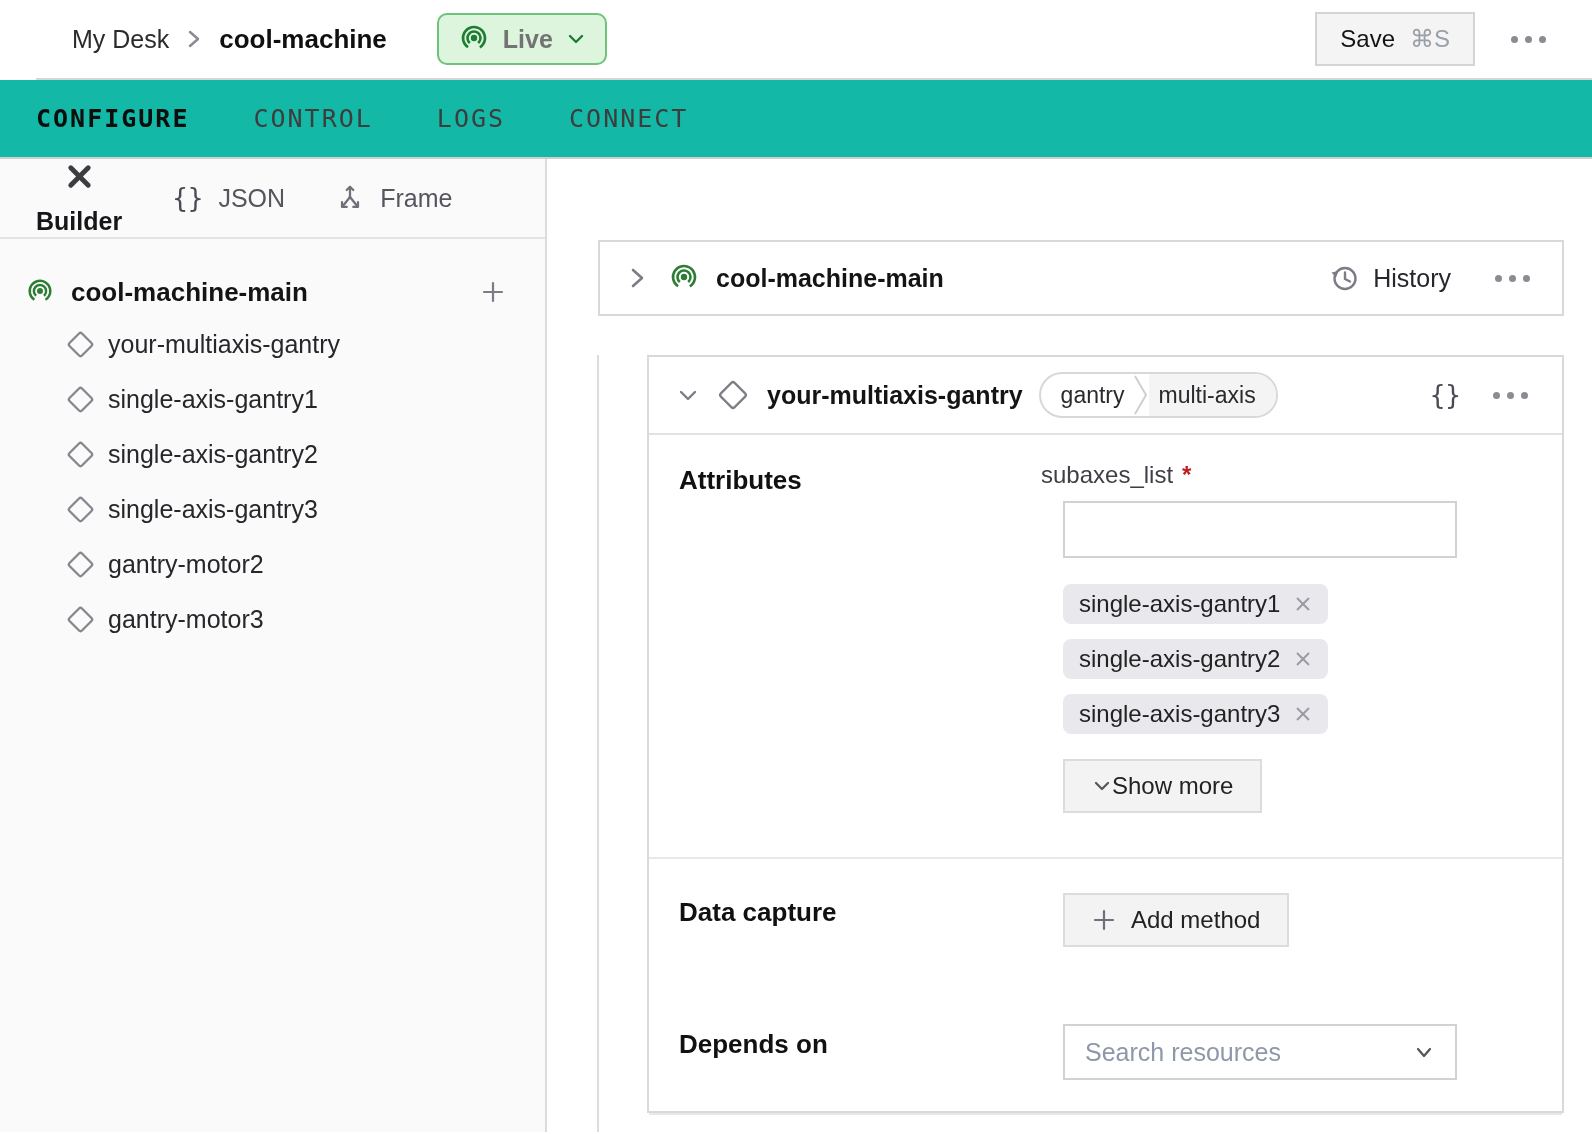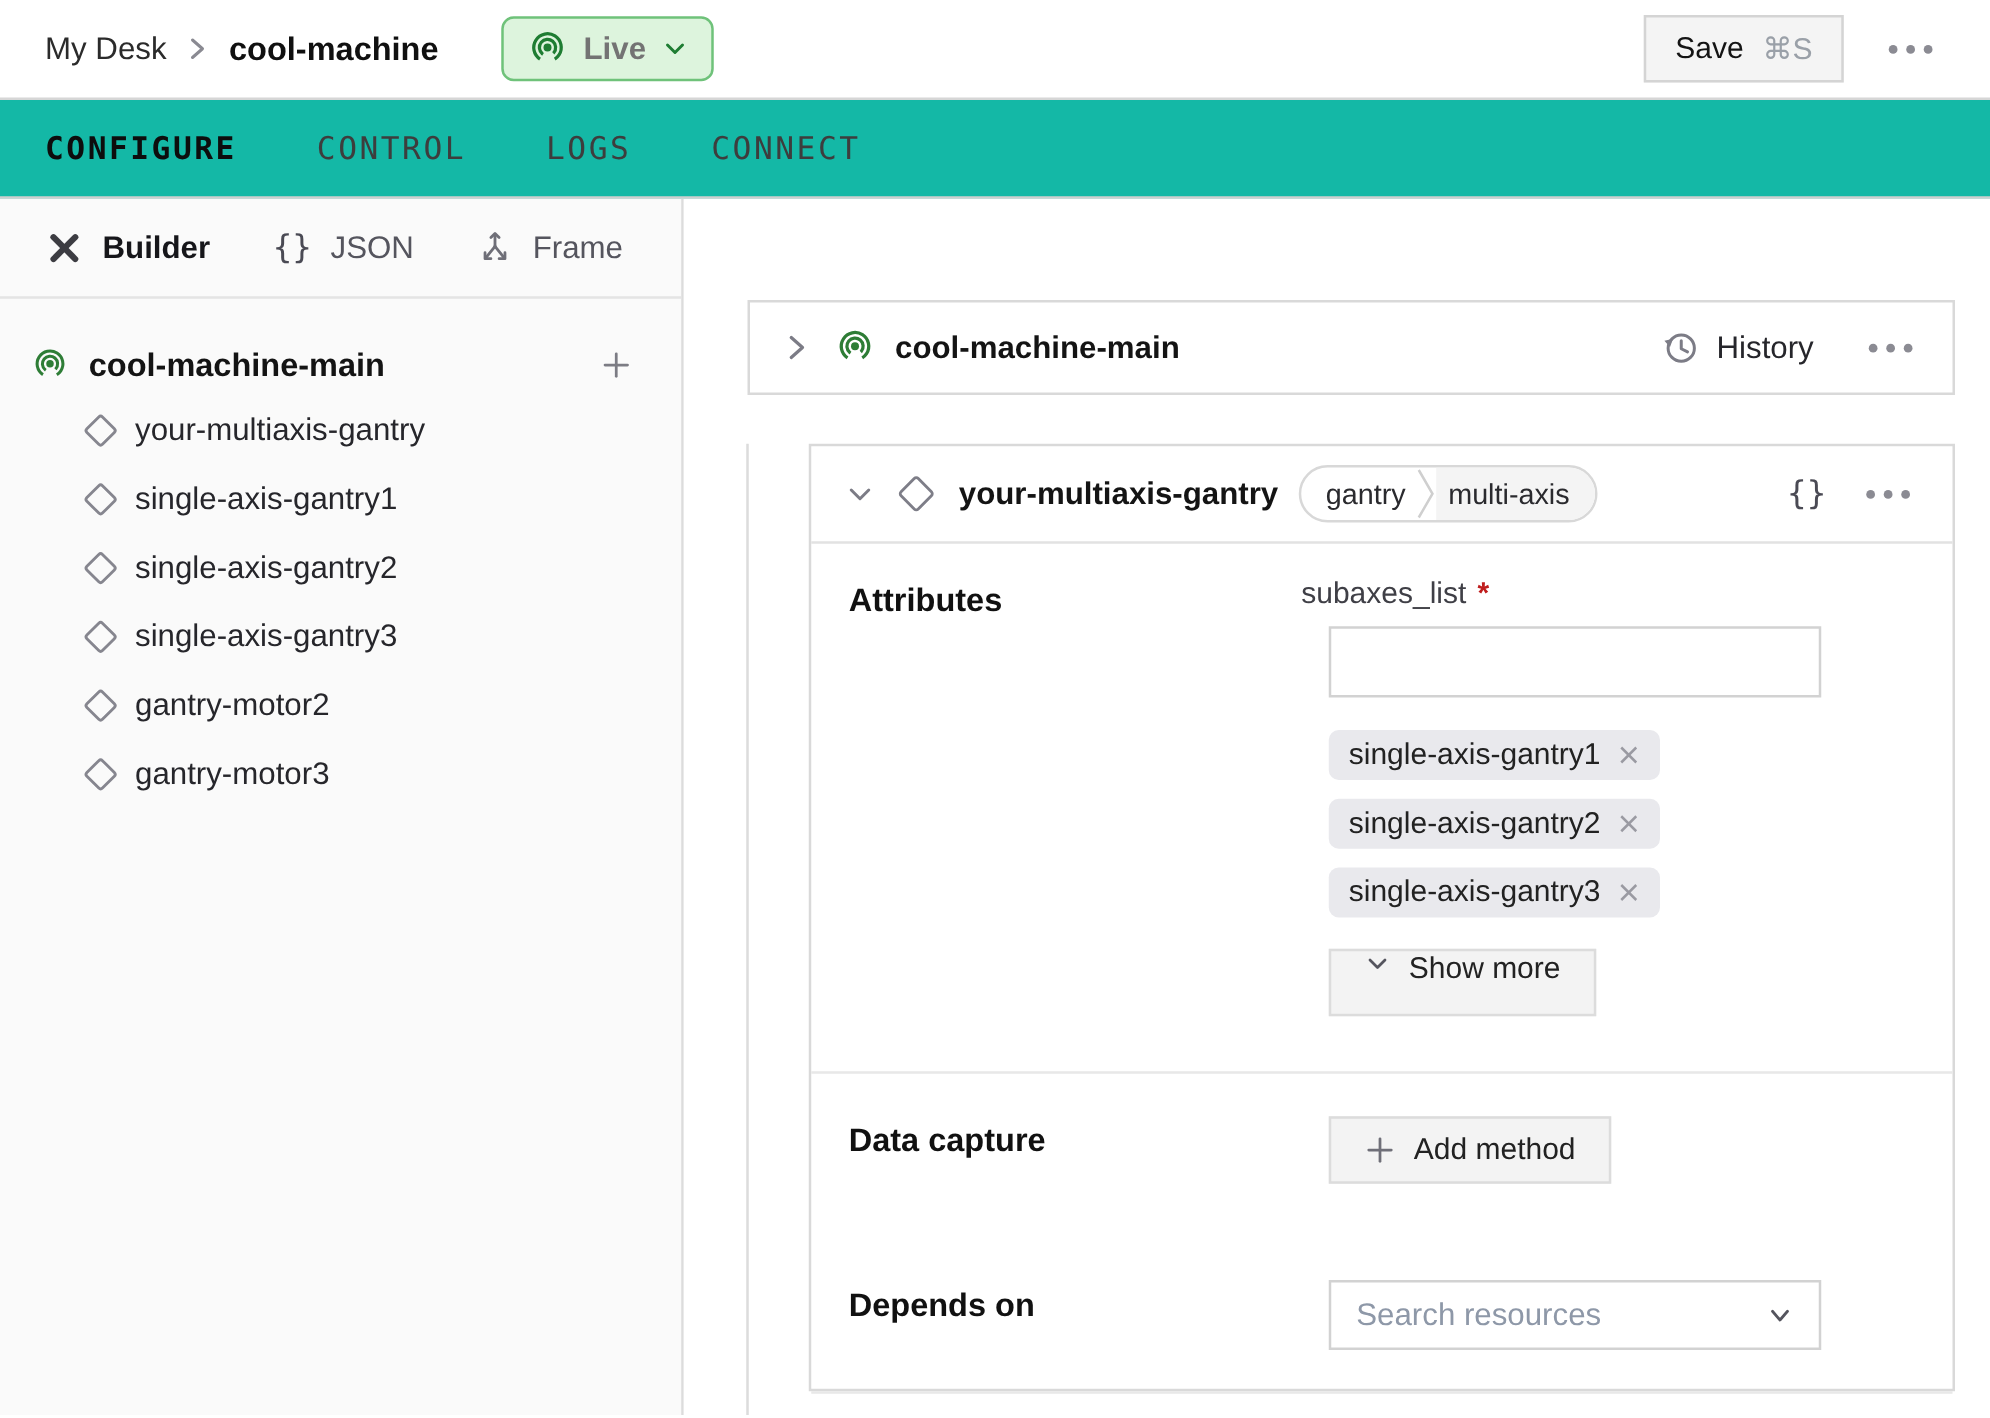--- a/index.html
+++ b/index.html
@@ -1,21 +1,21 @@
 <!DOCTYPE html>
 <html><head>
 <meta charset="utf-8">
 <style>
   html,body{margin:0;padding:0;background:#fff;}
   .page{width:1592px;height:1134px;position:relative;overflow:hidden;
         font-family:"Liberation Sans",sans-serif;color:#1f1f1f;background:#fff;}
 
   
   .header{height:80px;border-bottom:2px solid #d6d6d6;background:#fff;
-          display:flex;align-items:center;padding:0 40px 0 36px;box-sizing:border-box;}
+          display:flex;align-items:center;padding:0 40px 0 36px;box-sizing:border-box;margin-left:36px;}
   .crumb-root{font-size:25px;color:#2b2b2b;}
   .crumb-sep{margin:0 16px;display:flex;align-items:center;}
   .crumb-current{font-size:26px;font-weight:bold;color:#101010;}
   .live-badge{margin-left:50px;height:52px;display:inline-flex;align-items:center;gap:13px;
               background:#ddf4dd;border:2px solid #6fc27a;border-radius:10px;padding:0 19px;
               color:#737373;font-size:25px;font-weight:600;cursor:pointer;box-sizing:border-box;}
   .spacer{flex:1;}
   .save-btn{height:54px;background:#f4f4f4;border:2px solid #d4d4d4;display:inline-flex;
             align-items:center;gap:15px;padding:0 23px;font-size:24px;cursor:pointer;box-sizing:border-box;}
   .save-label{color:#141414;}
@@ -31,21 +31,21 @@
           letter-spacing:2px;color:#3d3d3d;}
   .tab{cursor:pointer;}
   .tab.active{font-weight:bold;color:#0d0d0d;}
 
   
   .body{display:flex;height:973px;}
   .sidebar{width:547px;min-width:547px;background:#fafafa;border-right:2px solid #dcdcdc;box-sizing:border-box;}
   .mode-tabs{height:80px;border-bottom:2px solid #e4e4e4;display:flex;align-items:center;
              padding-left:36px;gap:50px;box-sizing:border-box;}
   .mode-tab{display:inline-flex;align-items:center;gap:15px;font-size:25px;color:#55555e;cursor:pointer;}
-  .mode-tab.active{font-weight:bold;color:#16161a;}
+  .mode-tab.active{font-weight:bold;color:#16161a;flex-direction:column;}
   .tree{padding-top:28px;}
   .tree-root{display:flex;align-items:center;height:50px;padding:0 38px 0 25px;}
   .tree-root-label{font-size:26px;font-weight:bold;color:#141414;margin-left:16px;}
   .tree-plus{margin-left:auto;cursor:pointer;display:flex;}
   .tree-item{display:flex;align-items:center;height:55px;padding-left:66px;gap:13px;
              font-size:25px;color:#26262b;cursor:pointer;}
 
   
   .main{position:relative;flex:1;background:#fff;}
   .connector{position:absolute;left:50px;top:196px;width:2px;height:777px;background:#dcdcdc;}
@@ -78,21 +78,21 @@
 
   .field-label-row{position:absolute;left:392px;top:26px;font-size:24px;color:#3f3f46;}
   .req{color:#bf1d1d;margin-left:9px;font-weight:bold;}
   .attr-input{position:absolute;left:414px;top:66px;width:394px;height:57px;border:2px solid #d2d2d2;
               background:#fff;box-sizing:border-box;resize:none;font-family:"Liberation Sans",sans-serif;font-size:24px;padding:6px 10px;}
   .chip{position:absolute;left:414px;height:40px;display:inline-flex;align-items:center;gap:14px;
         background:#e9e9ed;border-radius:8px;padding:0 16px;font-size:24px;color:#222;}
   .chip .x{display:flex;cursor:pointer;}
   .chip1{top:149px;}.chip2{top:204px;}.chip3{top:259px;}
   .show-more{position:absolute;left:414px;top:324px;height:54px;background:#f3f3f3;border:2px solid #dcdcdc;
-             display:inline-flex;gap:15px;padding:0 27px;font-size:24px;color:#222;cursor:pointer;box-sizing:border-box;}
+             display:inline-flex;align-items:center;padding:0 27px;font-size:24px;color:#222;cursor:pointer;box-sizing:border-box;}
 
   .select-box{position:absolute;left:414px;top:25px;width:394px;height:56px;border:2px solid #d2d2d2;
               display:flex;align-items:center;padding:0 20px;box-sizing:border-box;cursor:pointer;background:#fff;}
   .placeholder{font-size:25px;color:#8e98a8;}
   .select-box svg{margin-left:auto;}
 
   .add-method{position:absolute;left:414px;top:34px;height:54px;background:#f3f3f3;border:2px solid #dcdcdc;
               display:inline-flex;align-items:center;gap:15px;padding:0 27px;font-size:24px;color:#222;cursor:pointer;box-sizing:border-box;}
 </style>
 </head>

